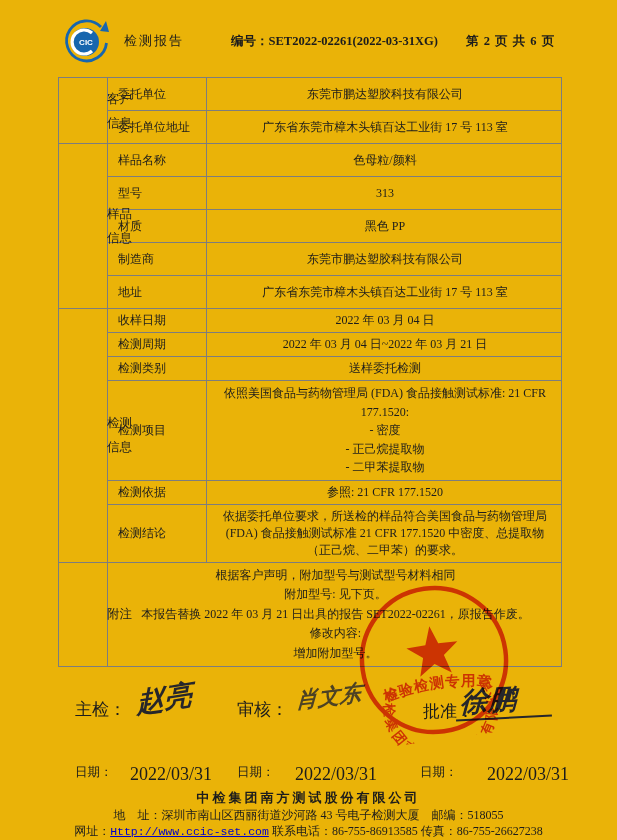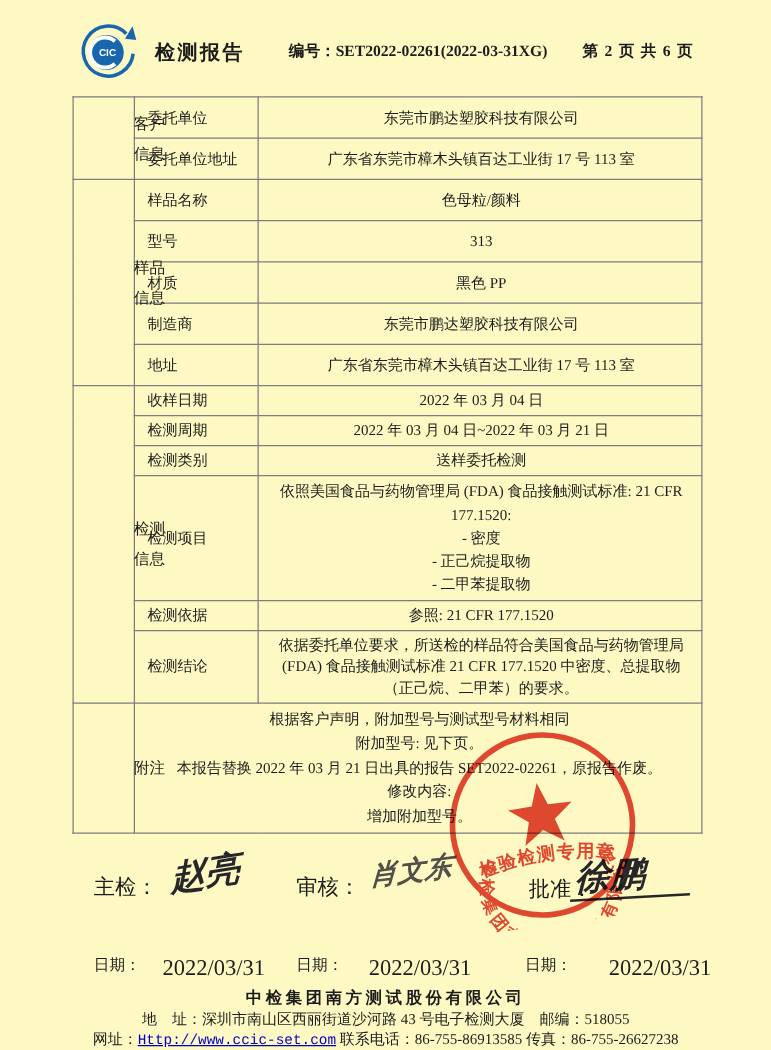--- a/index.html
+++ b/index.html
@@ -1,24 +1,24 @@
 <!DOCTYPE html>
 <html><head>
 <meta charset="utf-8">
 <style>
   * { margin:0; padding:0; box-sizing:border-box; }
   html,body { background:#e8e8e8; }
   body { font-family:"Liberation Serif","DejaVu Serif",serif; }
   .page {
-    position:relative; width:617px; height:840px; background:#fef9c3;
+    position:relative; width:617px; height:840px; background:#eab308;
     margin:0 auto; overflow:hidden; color:#1c1c1c;
   }
   
   .hdr-logo { position:absolute; left:62px; top:17px; width:48px; height:48px; }
-  .hdr-title { position:absolute; left:124px; top:32px; font-size:16px; font-weight:bold; letter-spacing:2px; }
+  .hdr-title { position:absolute; left:124px; top:32px; font-size:13px; font-weight:normal; letter-spacing:2px; }
   .hdr-no { position:absolute; left:231px; top:33px; font-size:12.5px; font-weight:bold; }
   .hdr-page { position:absolute; left:466px; top:33px; font-size:12.5px; font-weight:bold; letter-spacing:1px;text-align:right; }
   
   table.info { position:absolute; left:58px; top:77px; width:499px; border-collapse:collapse; table-layout:fixed; }
   table.info td { border:1px solid #7d7d7d; font-size:12px; vertical-align:middle; }
   td.sec { width:45px; text-align:center;padding-left:48px; }
   td.sec span { display:inline-block; width:2em; line-height:24px; font-size:12.5px; }
   td.fld { width:99px; padding-left:10px; }
   td.val { width:355px; padding:3px 10px 3px 12px; line-height:17px;text-align:center; }
   tr.r33 { height:33px; }

